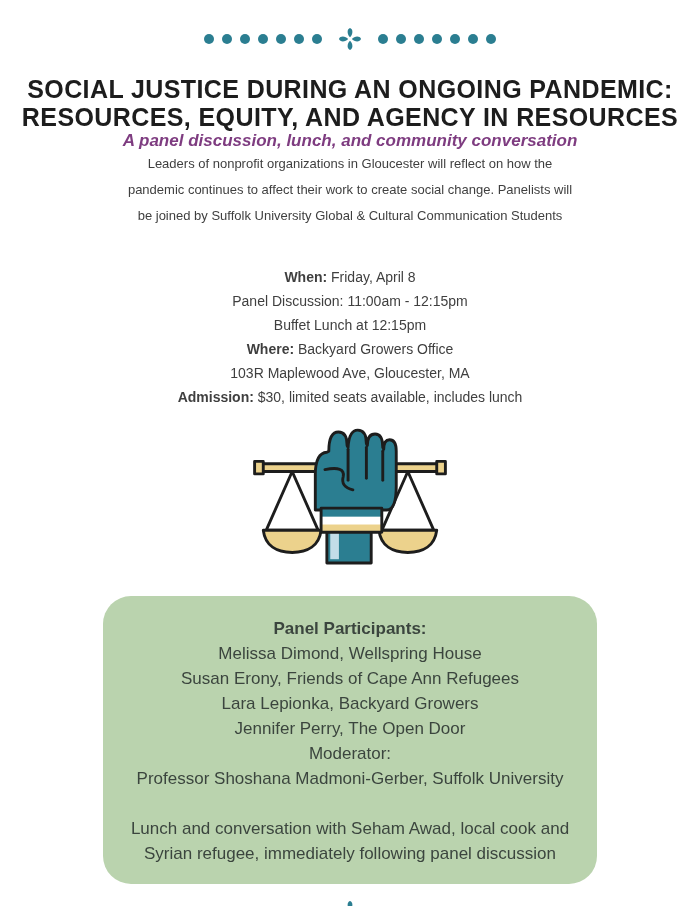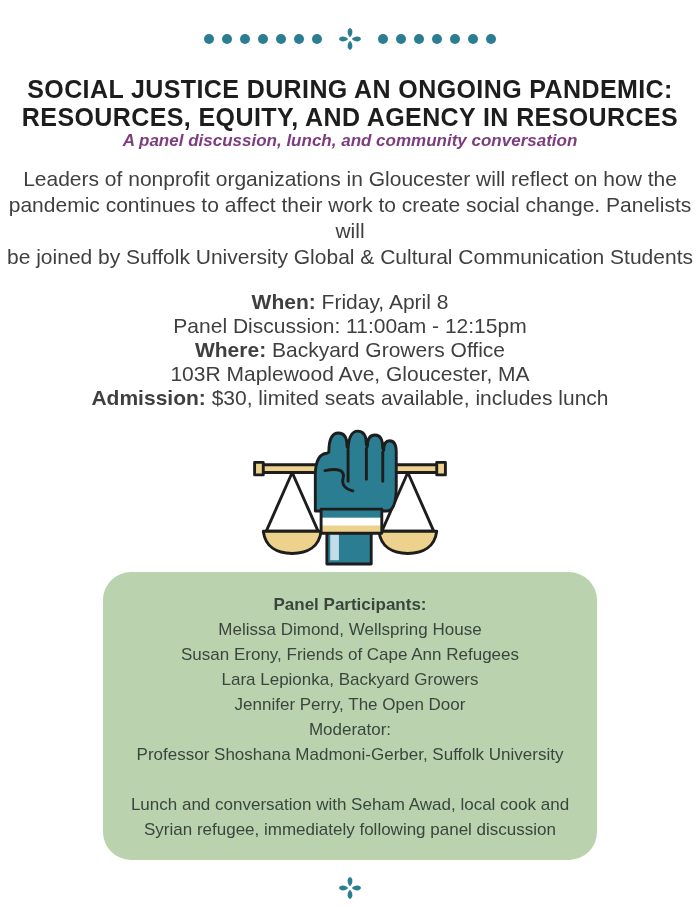--- a/index.html
+++ b/index.html
@@ -21,36 +21,36 @@
   .clover path{fill:var(--teal);}
   
   .title{
     margin:22px auto 0;color:var(--ink);font-weight:bold;
     font-size:25px;line-height:28px;letter-spacing:0.4px;
   }
   .subtitle{
     color:var(--purple);font-weight:bold;font-style:italic;
     font-size:17px;line-height:20px;
   }
-  .description{margin-top:15px;font-size:21px;line-height:26px;color:var(--text);}
-  .details{margin-top:20px;font-size:21px;line-height:24px;color:var(--text);}
+  .description{font-size:13px;line-height:26px;color:var(--text);}
+  .details{margin-top:36px;font-size:14px;line-height:24px;color:var(--text);}
   .details b{font-weight:bold;color:var(--text);}
   .italic{}
   
   .illustration{margin:17px auto 0;display:block;}
   .art{stroke:var(--outline);stroke-width:3;stroke-linecap:round;stroke-linejoin:round;}
   .fill-teal{fill:var(--teal);}
   .fill-gold{fill:var(--gold);}
   .fill-white{fill:#ffffff;}
   .fill-lb{fill:var(--light_blue);}
   .nofill{fill:none;}
   .nostroke{stroke:none;}
   
   .panel-box{
-    width:494px;margin:0 auto 0;background:var(--green_box);border-radius:28px;
+    width:494px;margin:25px auto 0;background:var(--green_box);border-radius:28px;
     padding:20px 12px 18px;font-size:17px;line-height:25px;color:var(--panel_text);
   }
   .panel-heading{font-weight:bold;}
   .lunch-note{margin-top:25px;}
 </style>
 </head>
 <body>
 
 <div class="page">
 
@@ -86,20 +86,21 @@
 
   <div class="description">
     <div>Leaders of nonprofit organizations in Gloucester will reflect on how the</div>
     <div>pandemic continues to affect their work to create social change. Panelists will</div>
     <div>be joined by Suffolk University Global &amp; Cultural Communication Students</div>
   </div>
 
   <div class="details">
     <div><b>When:</b><span> Friday, April 8</span></div>
     <div>Panel Discussion: 11:00am - 12:15pm</div>
+    <div>Buffet Lunch at 12:15pm</div>
     <div><b>Where:</b><span> Backyard Growers Office</span></div>
     <div>103R Maplewood Ave, Gloucester, MA</div>
     <div><b>Admission:</b><span> $30, </span><span class="italic">limited seats available, includes lunch</span></div>
   </div>
 
   <svg class="illustration" width="212" height="145" viewBox="0 0 220 150">
     <g class="art">
 
       <rect class="fill-gold" x="14" y="39" width="192" height="8"></rect>
       <rect class="fill-gold" x="11" y="36.5" width="9" height="13"></rect>

